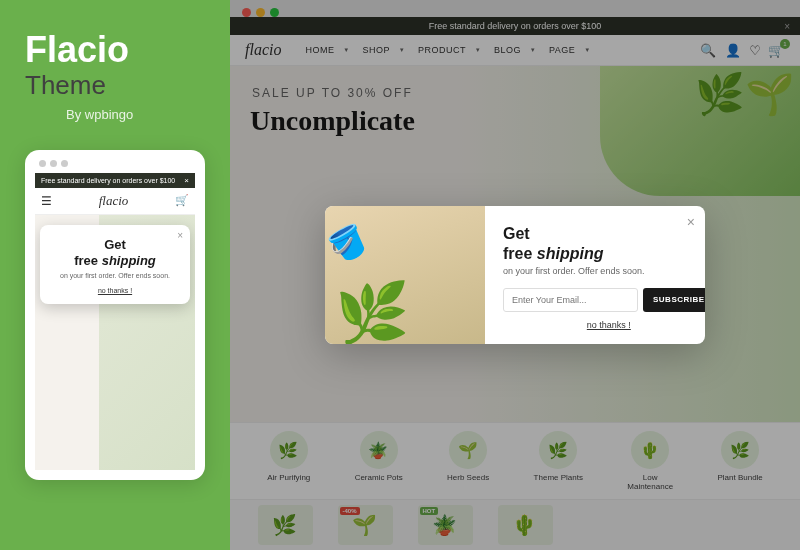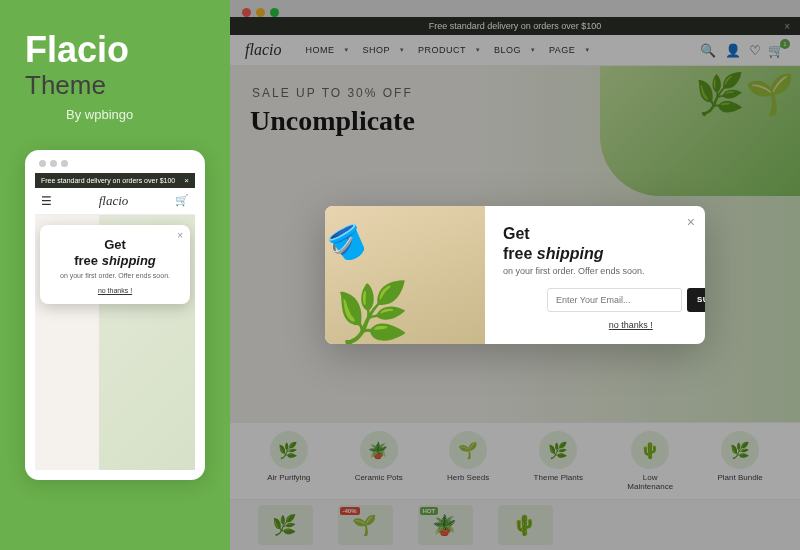--- a/index.html
+++ b/index.html
@@ -427,21 +427,20 @@
     }
     .desktop-popup-subtitle {
       font-size: 9px;
       color: #666;
       margin-bottom: 12px;
     }
     .desktop-popup-form {
       display: flex;
       gap: 5px;
       margin-bottom: 8px;
-      margin-left: 44px;
     }
     .desktop-popup-input {
       flex: 1;
       border: 1px solid #ddd;
       border-radius: 3px;
       font-size: 9px;
       padding: 6px 8px;
       color: #999;
       outline: none;
     }

